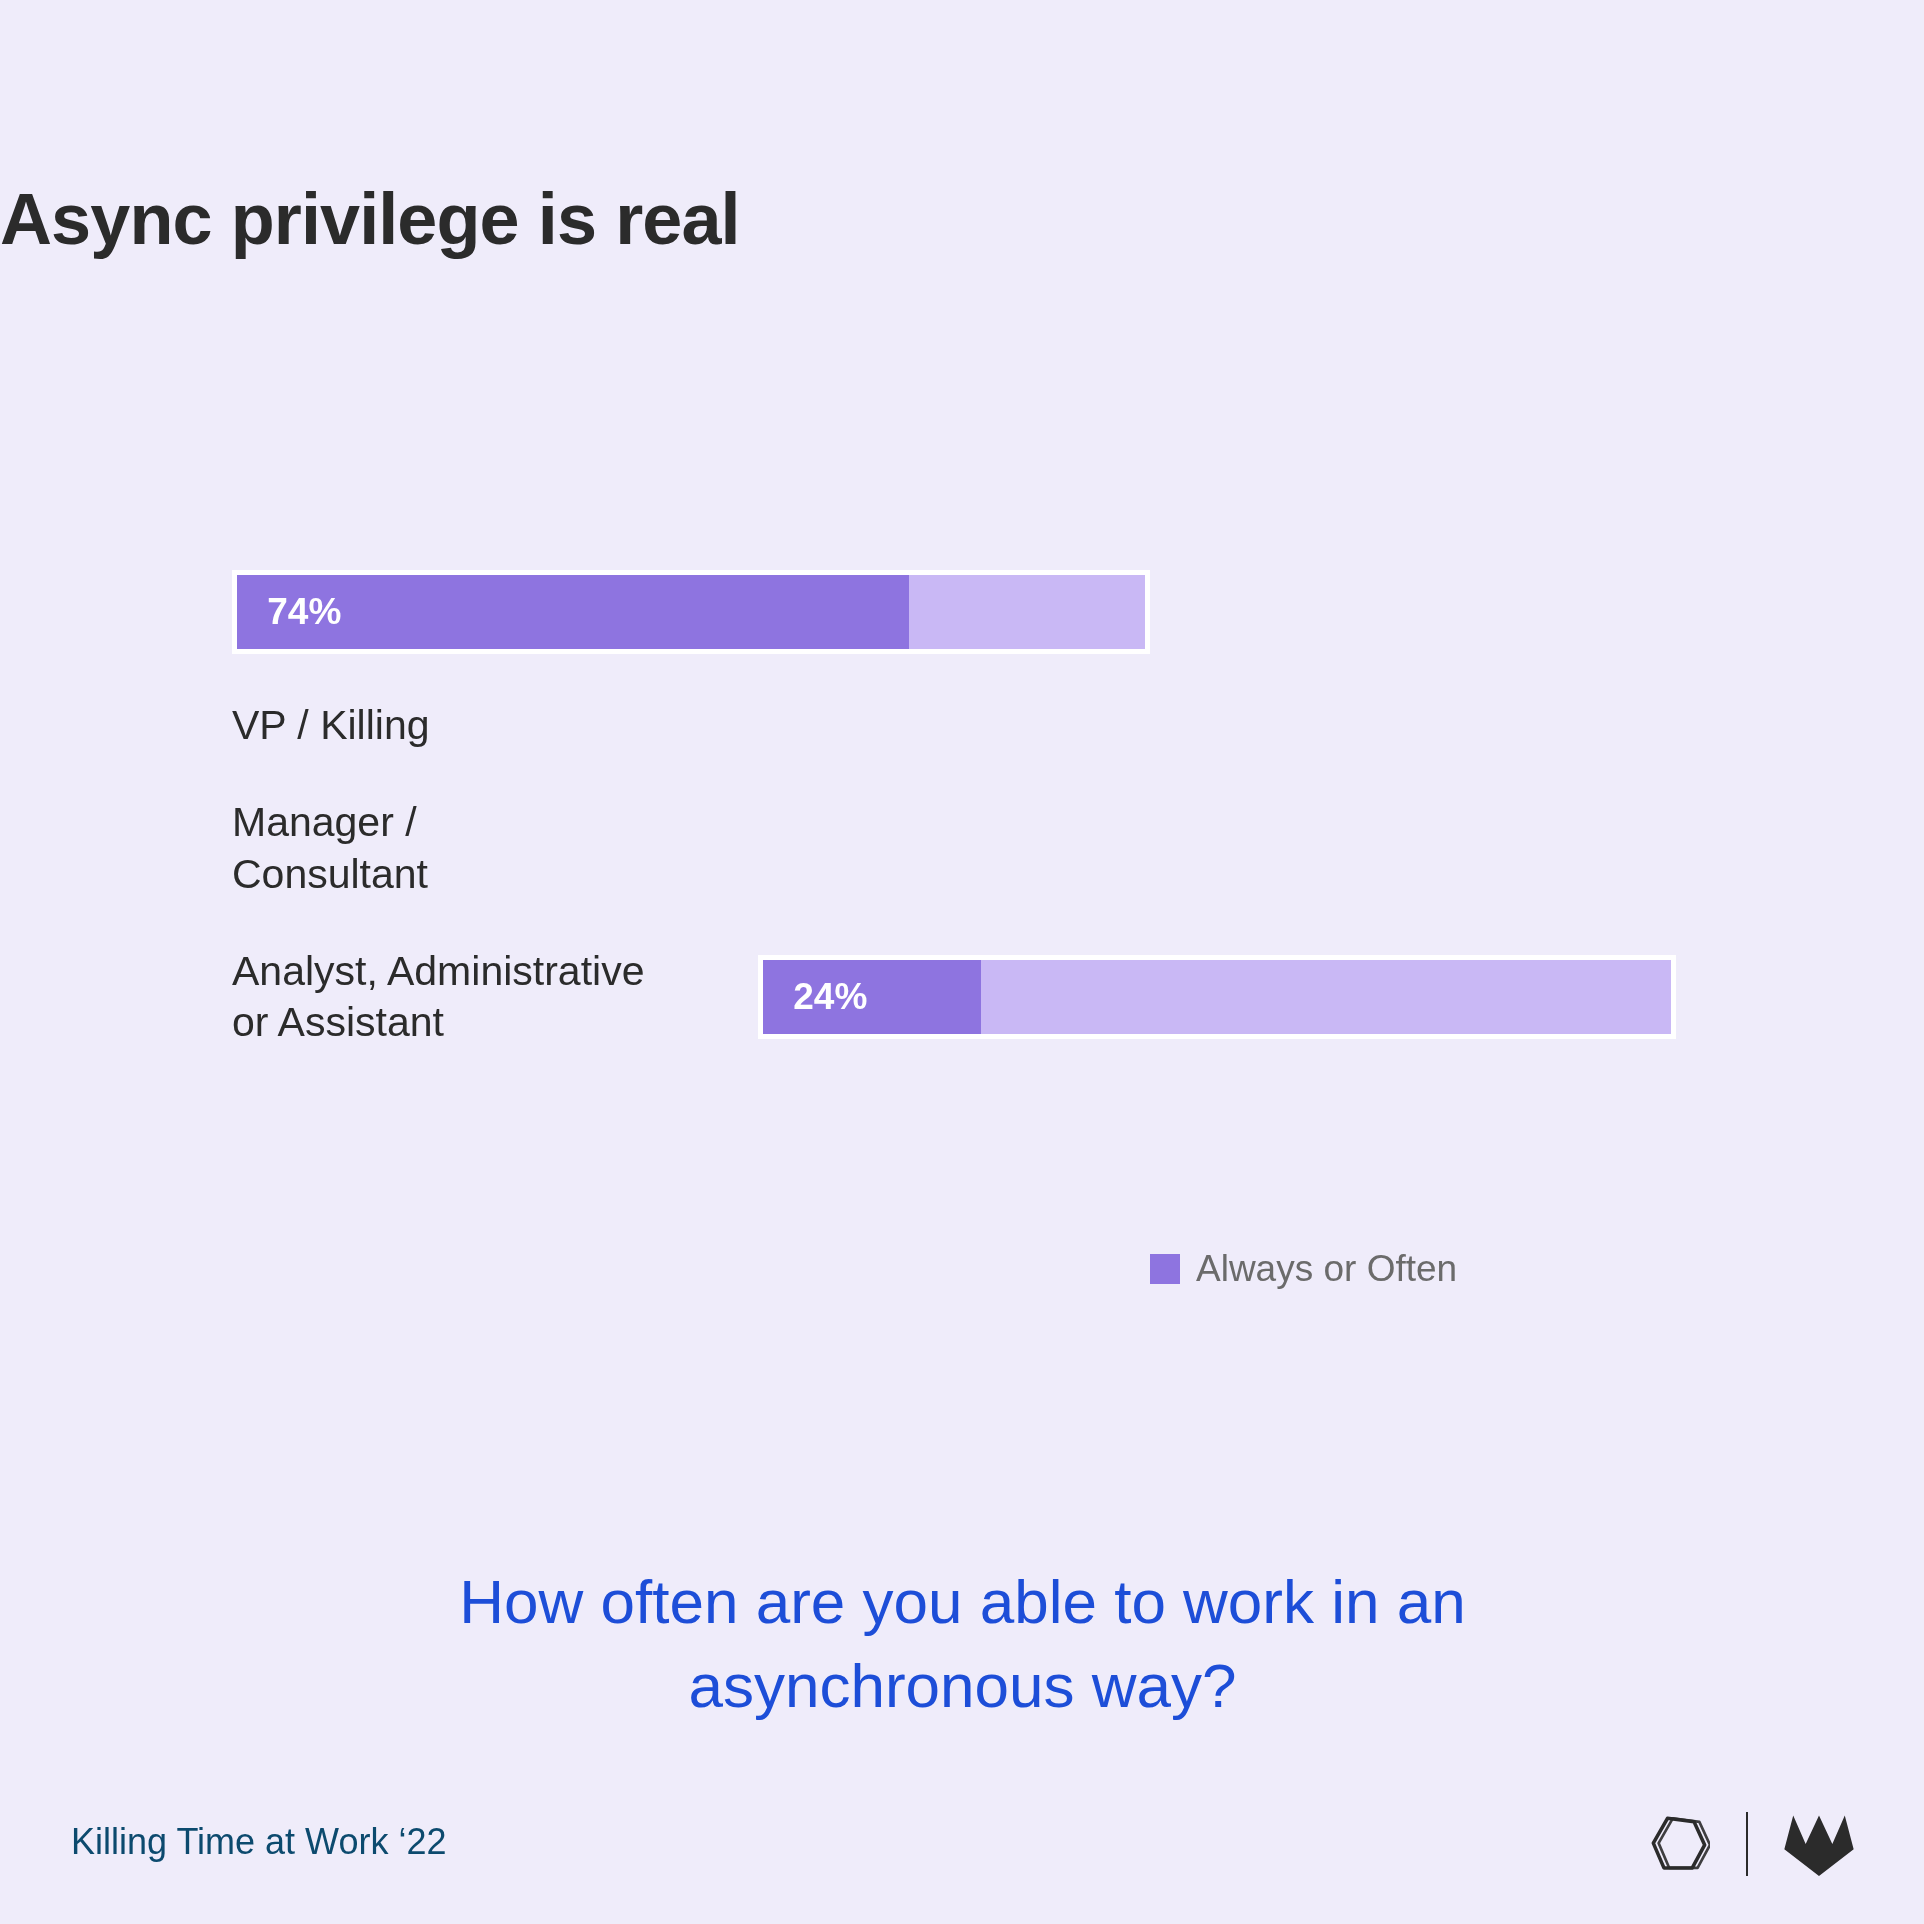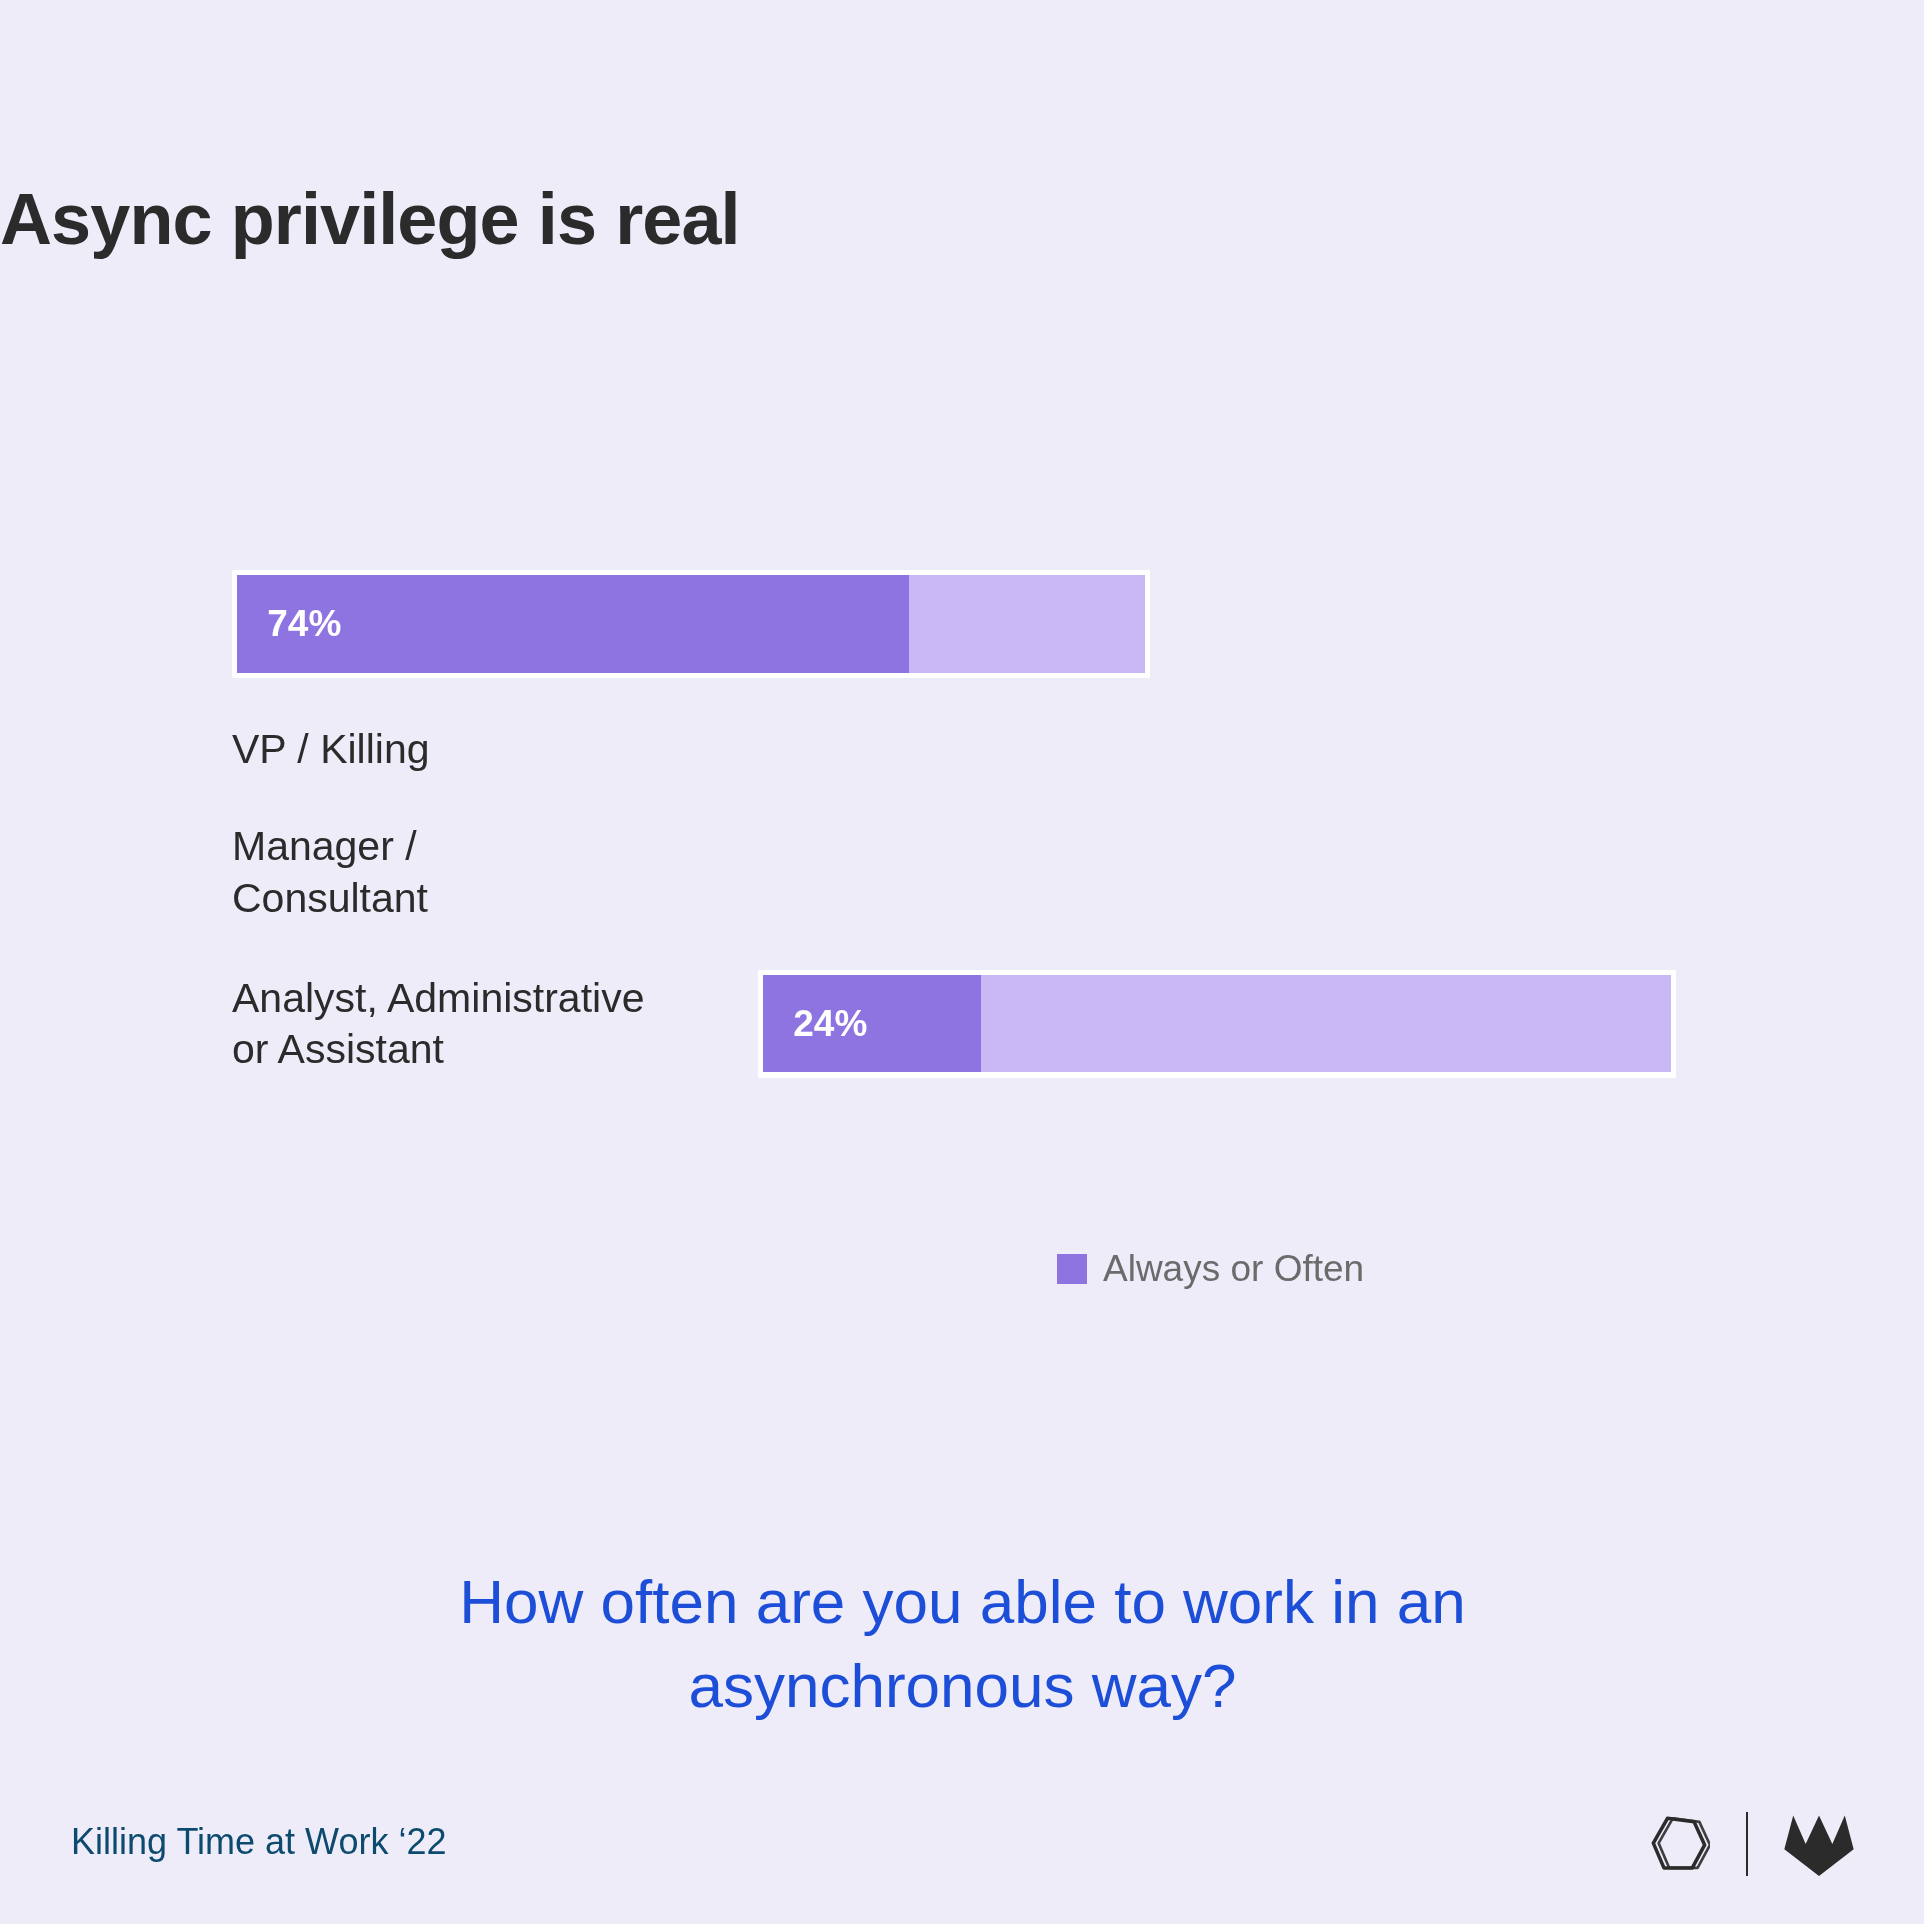--- a/index.html
+++ b/index.html
@@ -33,21 +33,21 @@
   }
   .row-label {
     width: 526px;
     font-size: 41px;
     line-height: 1.25;
     color: #2B2B2B;
     padding-right: 27px;
   }
   .bar-wrap {
     width: 918px;
-    height: 108px;
+    height: 84px;
     background: #fff;
     padding: 5.3px;
     position: relative;
   }
   .bar-bg {
     width: 100%;
     height: 100%;
     background: #C9B8F5;
     position: relative;
   }
@@ -59,21 +59,21 @@
   }
   .bar-val {
     color: #fff;
     font-weight: 700;
     font-size: 37px;
     padding-left: 30px;
   }
   .legend {
     position: absolute;
     top: 1248px;
-    left: 1057px;
+    left: 1150px;
     display: flex;
     align-items: center;
     gap: 16px;
     font-size: 37px;
     color: #6B6B6B;
   }
   .legend .swatch {
     width: 30px; height: 30px;
     background: #8E74E0;
   }

